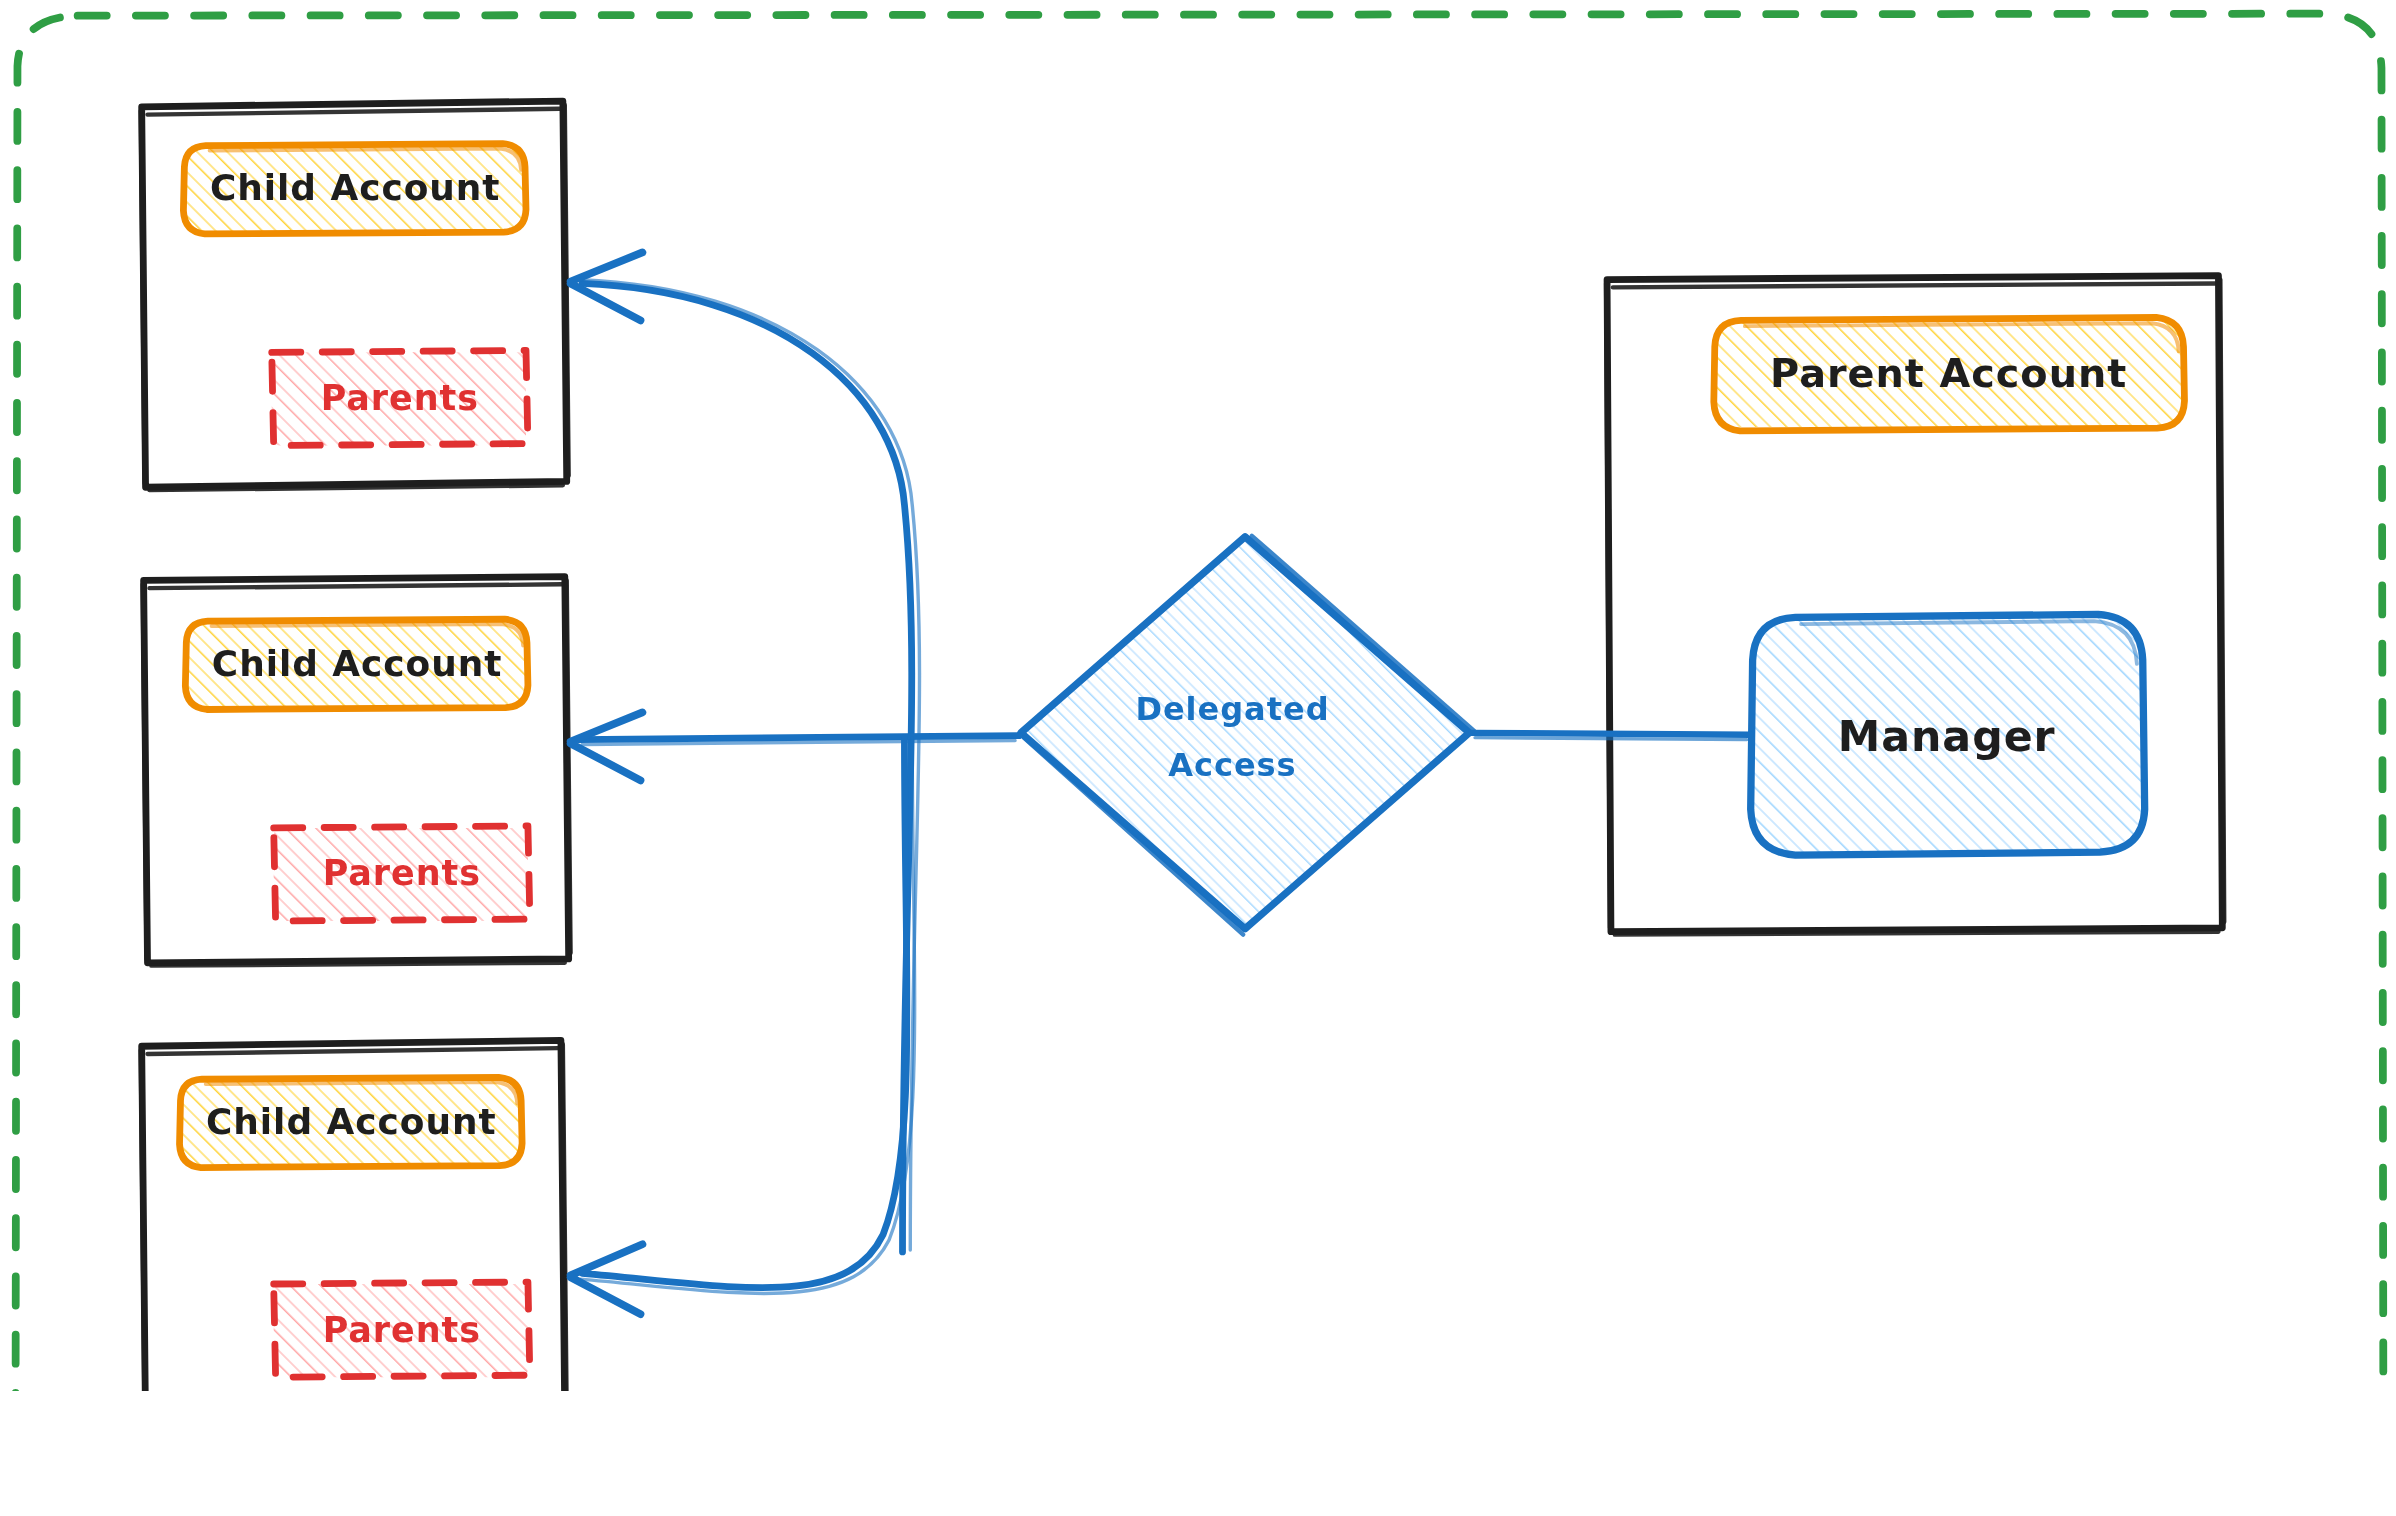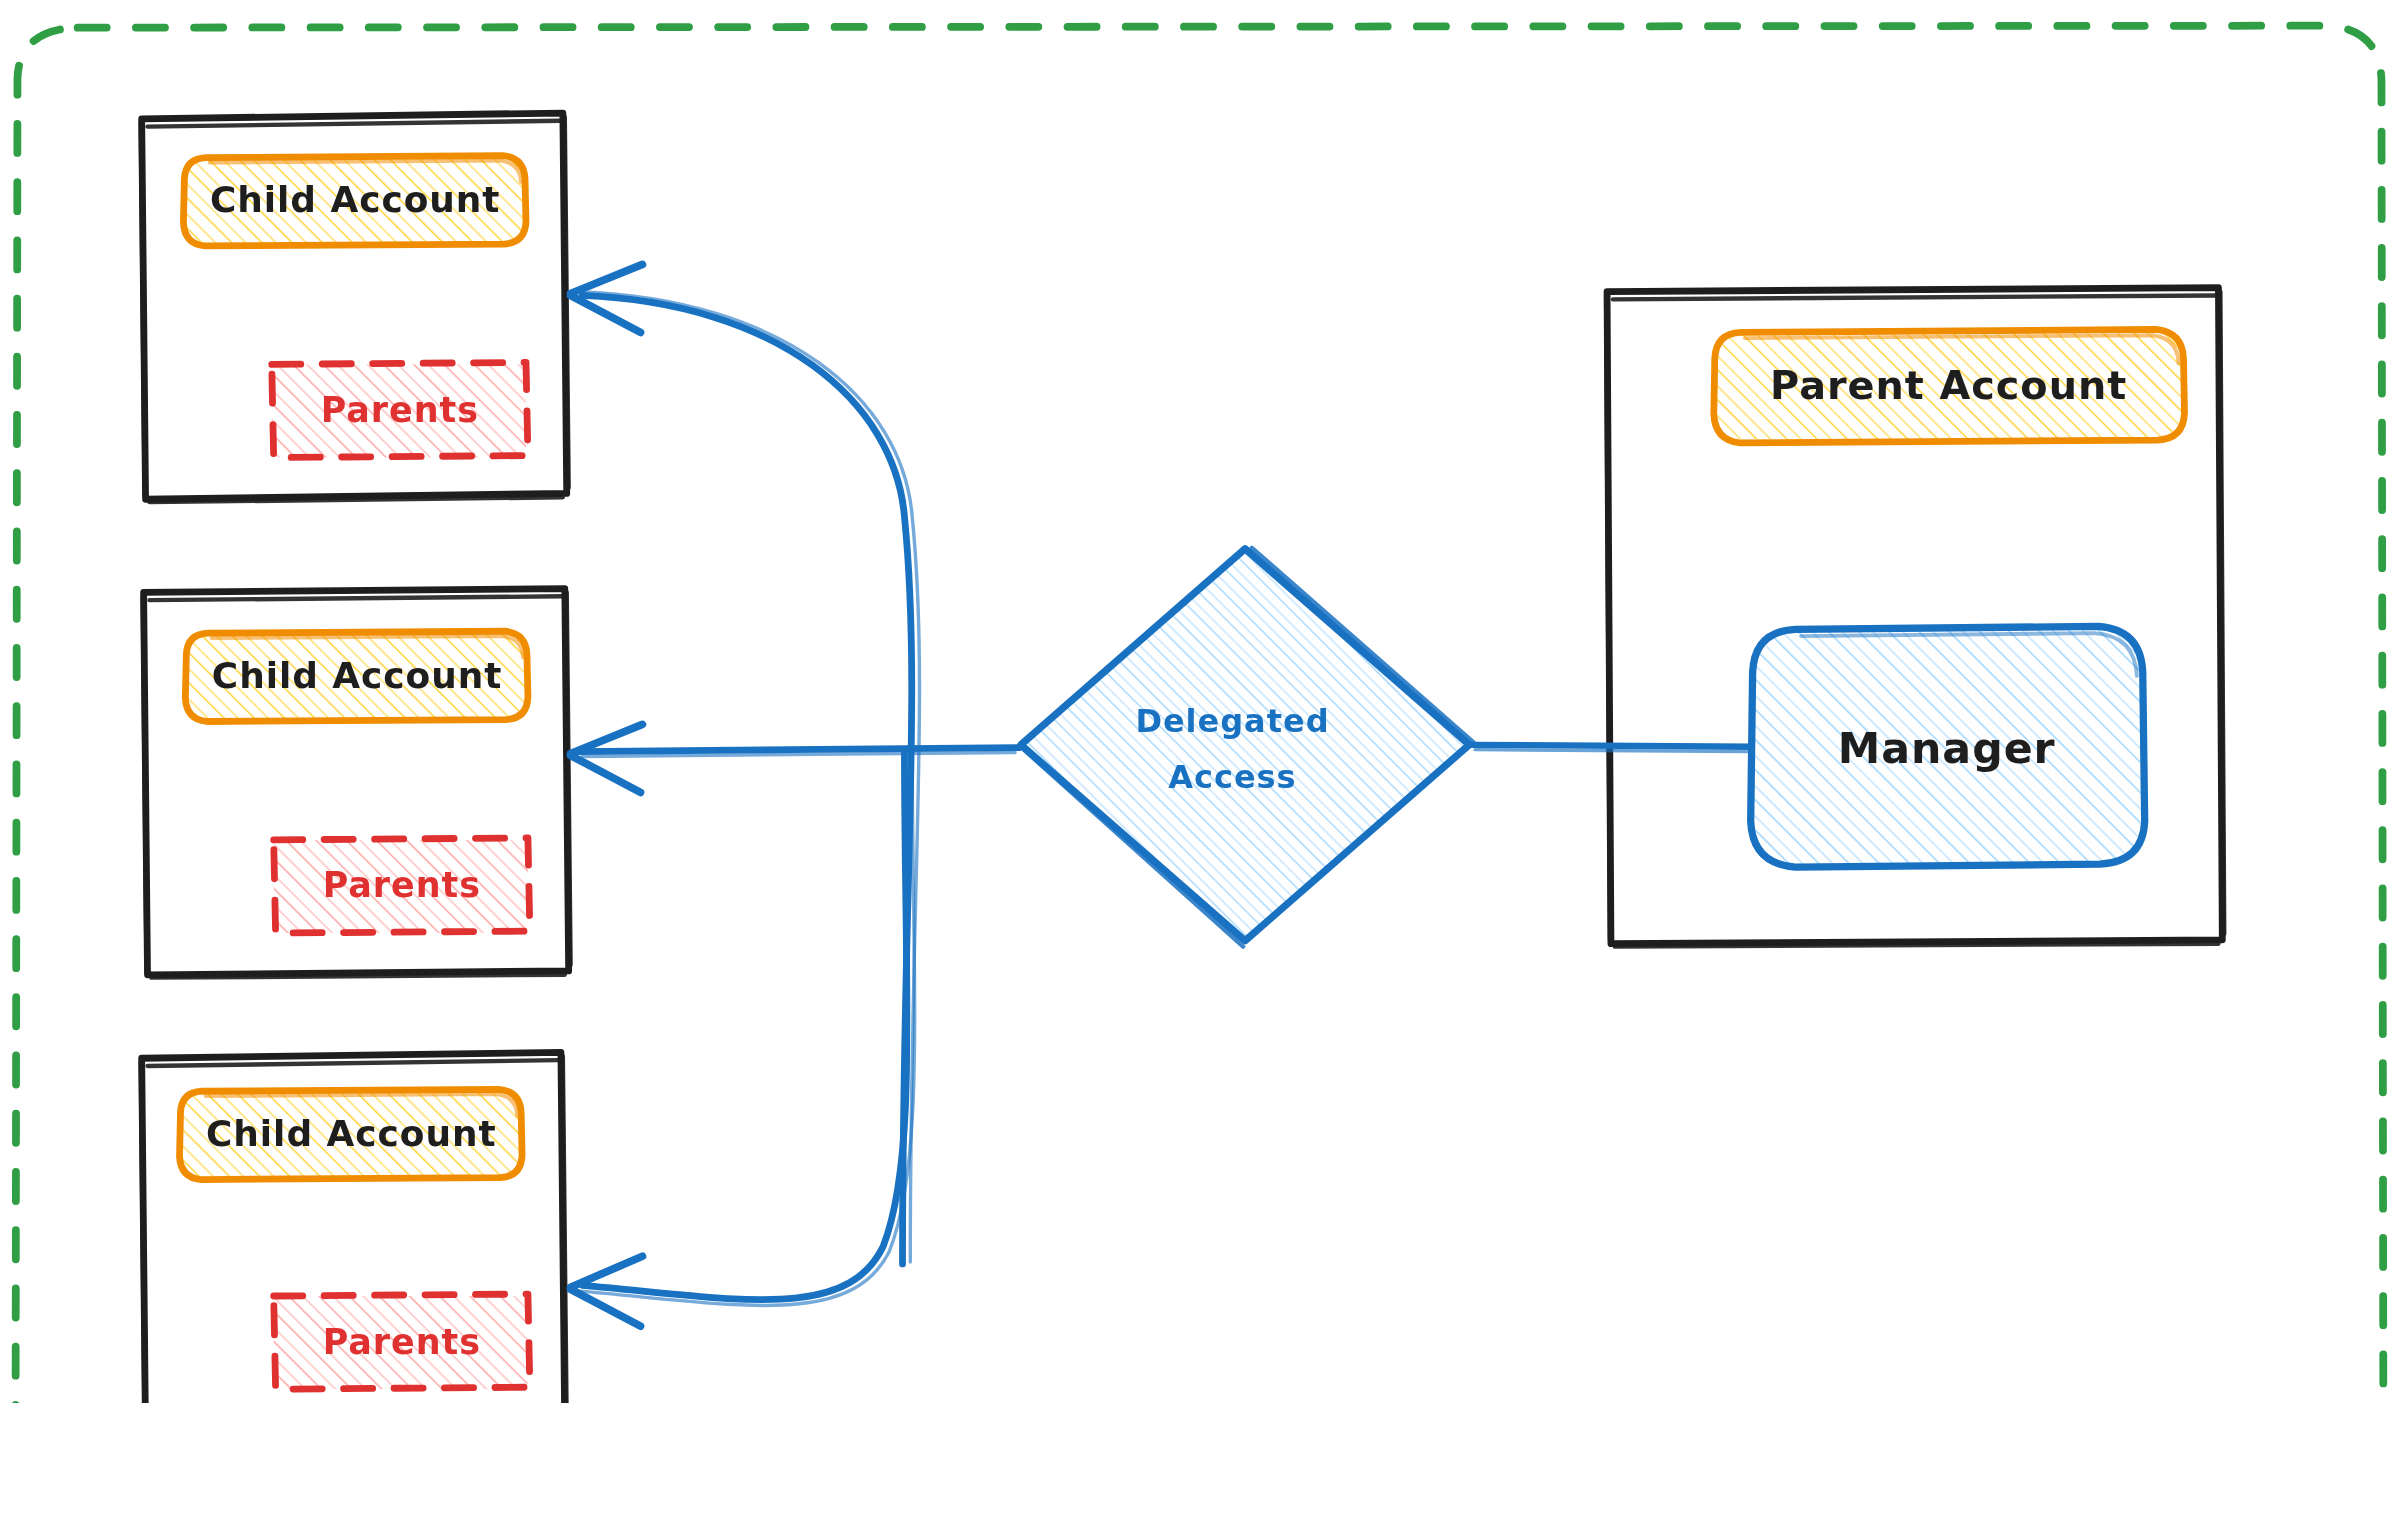--- a/index.html
+++ b/index.html
@@ -7,21 +7,20 @@
     padding: 0;
     background: #ffffff;
     font-family: "Liberation Sans", sans-serif;
   }
   #stage {
     position: relative;
     width: 2397px;
     height: 1391px;
     background: #ffffff;
     overflow: hidden;
-    margin-top: 12px;
   }
   #canvas {
     position: absolute;
     top: 0;
     left: 0;
     width: 2397px;
     height: 1517px;
   }
   .sketch-text {
     font-family: "DejaVu Sans", sans-serif;

